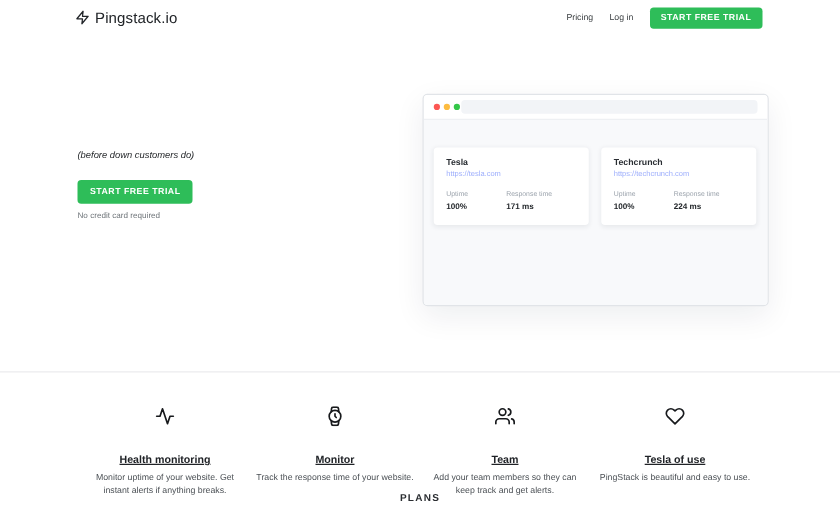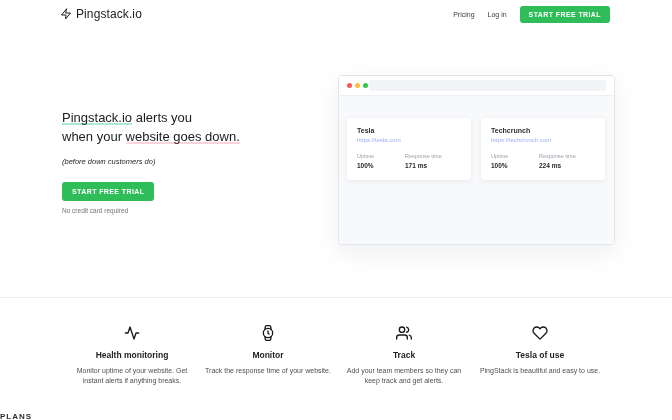--- a/index.html
+++ b/index.html
@@ -51,25 +51,25 @@
   .stat:first-child { width:48px; }
   .stat-label { font-size:5.5px; color:#9aa2ab; }
   .stat-value { font-size:6.5px; font-weight:bold; color:#24282c; margin-top:3px; }
 
   
   .divider { position:absolute; top:297px; left:0; width:672px; height:1px; background:#ececee; }
   .features { position:absolute; top:325px; left:64px; width:544px; display:flex; }
   .feature { width:136px; text-align:center; }
   .feature-icon { display:inline-flex; width:16px; height:16px; color:#17191c; }
   .feature-icon svg { width:16px; height:16px; }
-  .feature-title { margin-top:5px; font-size:8.5px; font-weight:bold; color:#202327; }
+  .feature-title { margin-top:16px; font-size:8.5px; font-weight:bold; color:#202327;text-decoration:underline; }
   .feature-desc { margin-top:6px; font-size:7px; line-height:10px; color:#4b5055; padding:0 3px; }
 
   
-  .plans-label { position:absolute; top:412px; left:0; width:672px; 
+  .plans-label { position:absolute; top:394px; left:0; width:672px; text-align:center;
     font-size:8px; font-weight:bold; letter-spacing:1px; color:#2a2d31; }
 </style>
 </head>
 <body>
 
 <div class="header">
   <div class="logo">
     <span class="logo-icon">
       <svg viewBox="0 0 24 24" fill="none" stroke="#202327" stroke-width="2" stroke-linecap="round" stroke-linejoin="round">
         <polygon points="13 2 3 14 12 14 11 22 21 10 12 10"></polygon>
@@ -79,21 +79,20 @@
   </div>
   <div class="header-spacer"></div>
   <div class="nav">
     <span class="nav-link">Pricing</span>
     <span class="nav-link">Log in</span>
     <button class="btn">START FREE TRIAL</button>
   </div>
 </div>
 
 <div class="hero-left">
-  <h1 class="hero-heading"><span class="hl-green">Pingstack.io</span><span> alerts you</span><br><span>when your </span><span class="hl-pink">website goes down.</span></h1>
   <div class="hero-sub">(before down customers do)</div>
   <button class="btn hero-cta">START FREE TRIAL</button>
   <div class="hero-note">No credit card required</div>
 </div>
 
 <div class="browser">
   <div class="titlebar">
     <div class="dots">
       <span class="dot dot-red"></span>
       <span class="dot dot-yellow"></span>
@@ -164,21 +163,21 @@
 
   <div class="feature">
     <span class="feature-icon">
       <svg viewBox="0 0 24 24" fill="none" stroke="currentColor" stroke-width="2" stroke-linecap="round" stroke-linejoin="round">
         <path d="M17 21v-2a4 4 0 0 0-4-4H5a4 4 0 0 0-4 4v2"></path>
         <circle cx="9" cy="7" r="4"></circle>
         <path d="M23 21v-2a4 4 0 0 0-3-3.87"></path>
         <path d="M16 3.13a4 4 0 0 1 0 7.75"></path>
       </svg>
     </span>
-    <div class="feature-title">Track</div>
+    <div class="feature-title">Team</div>
     <div class="feature-desc">Add your team members so they can keep track and get alerts.</div>
   </div>
 
   <div class="feature">
     <span class="feature-icon">
       <svg viewBox="0 0 24 24" fill="none" stroke="currentColor" stroke-width="2" stroke-linecap="round" stroke-linejoin="round">
         <path d="M20.84 4.61a5.5 5.5 0 0 0-7.78 0L12 5.67l-1.06-1.06a5.5 5.5 0 0 0-7.78 7.78l1.06 1.06L12 21.23l7.78-7.78 1.06-1.06a5.5 5.5 0 0 0 0-7.78z"></path>
       </svg>
     </span>
     <div class="feature-title">Tesla of use</div>

